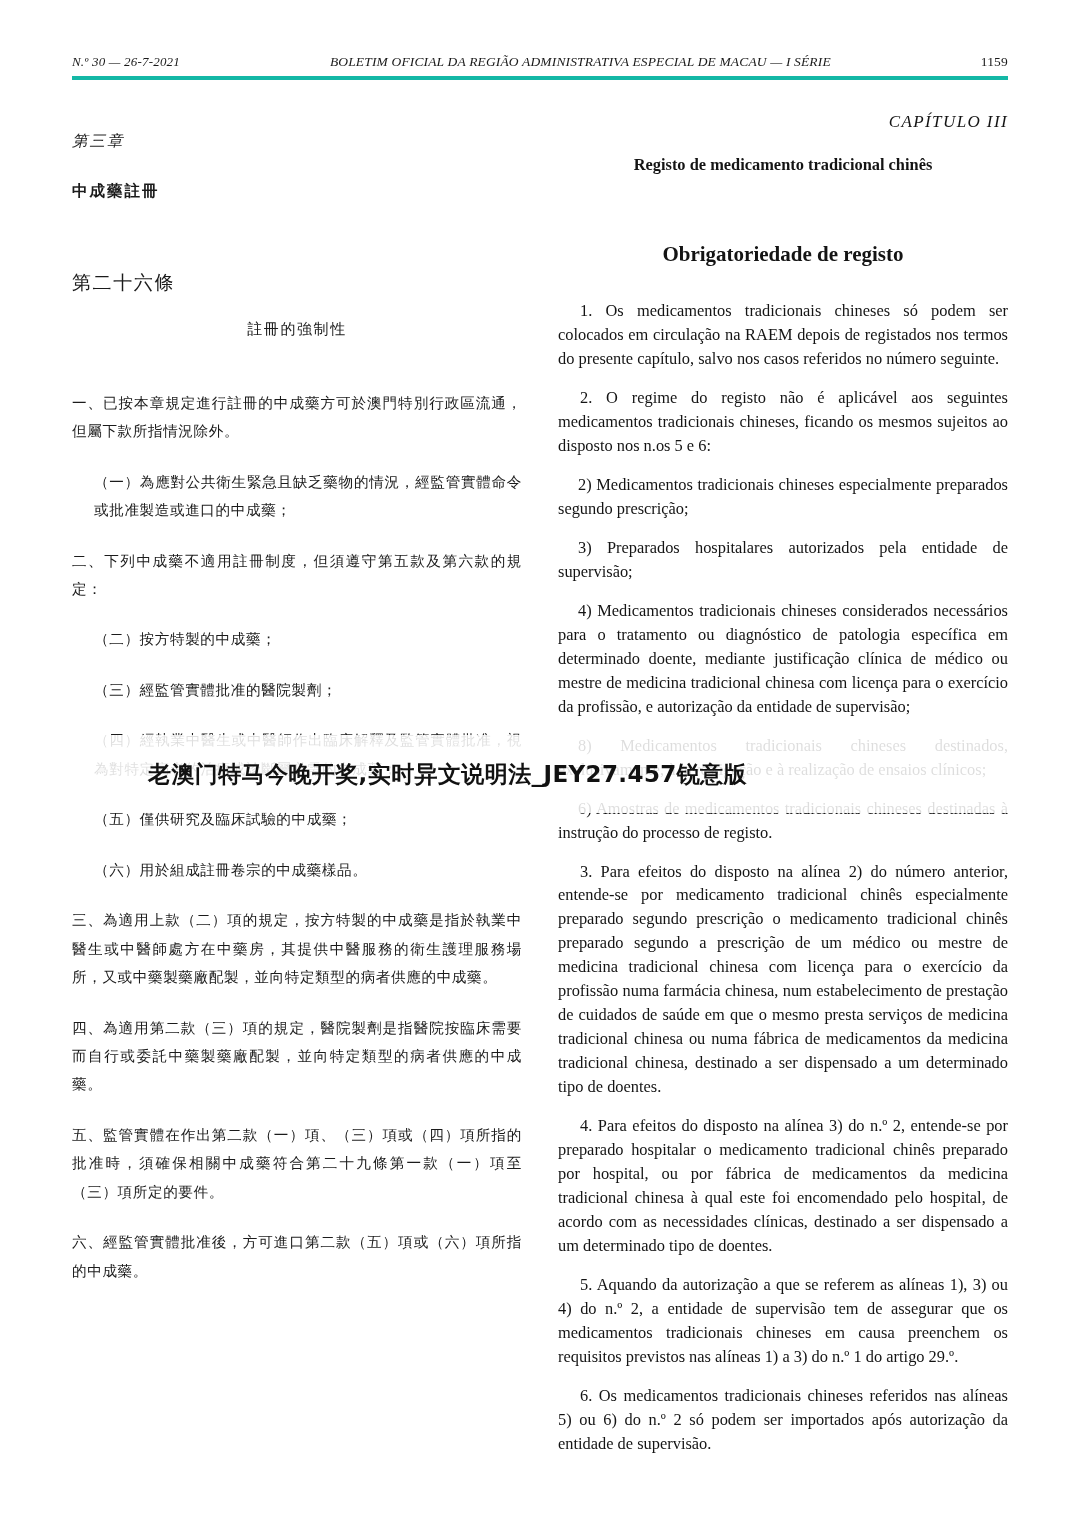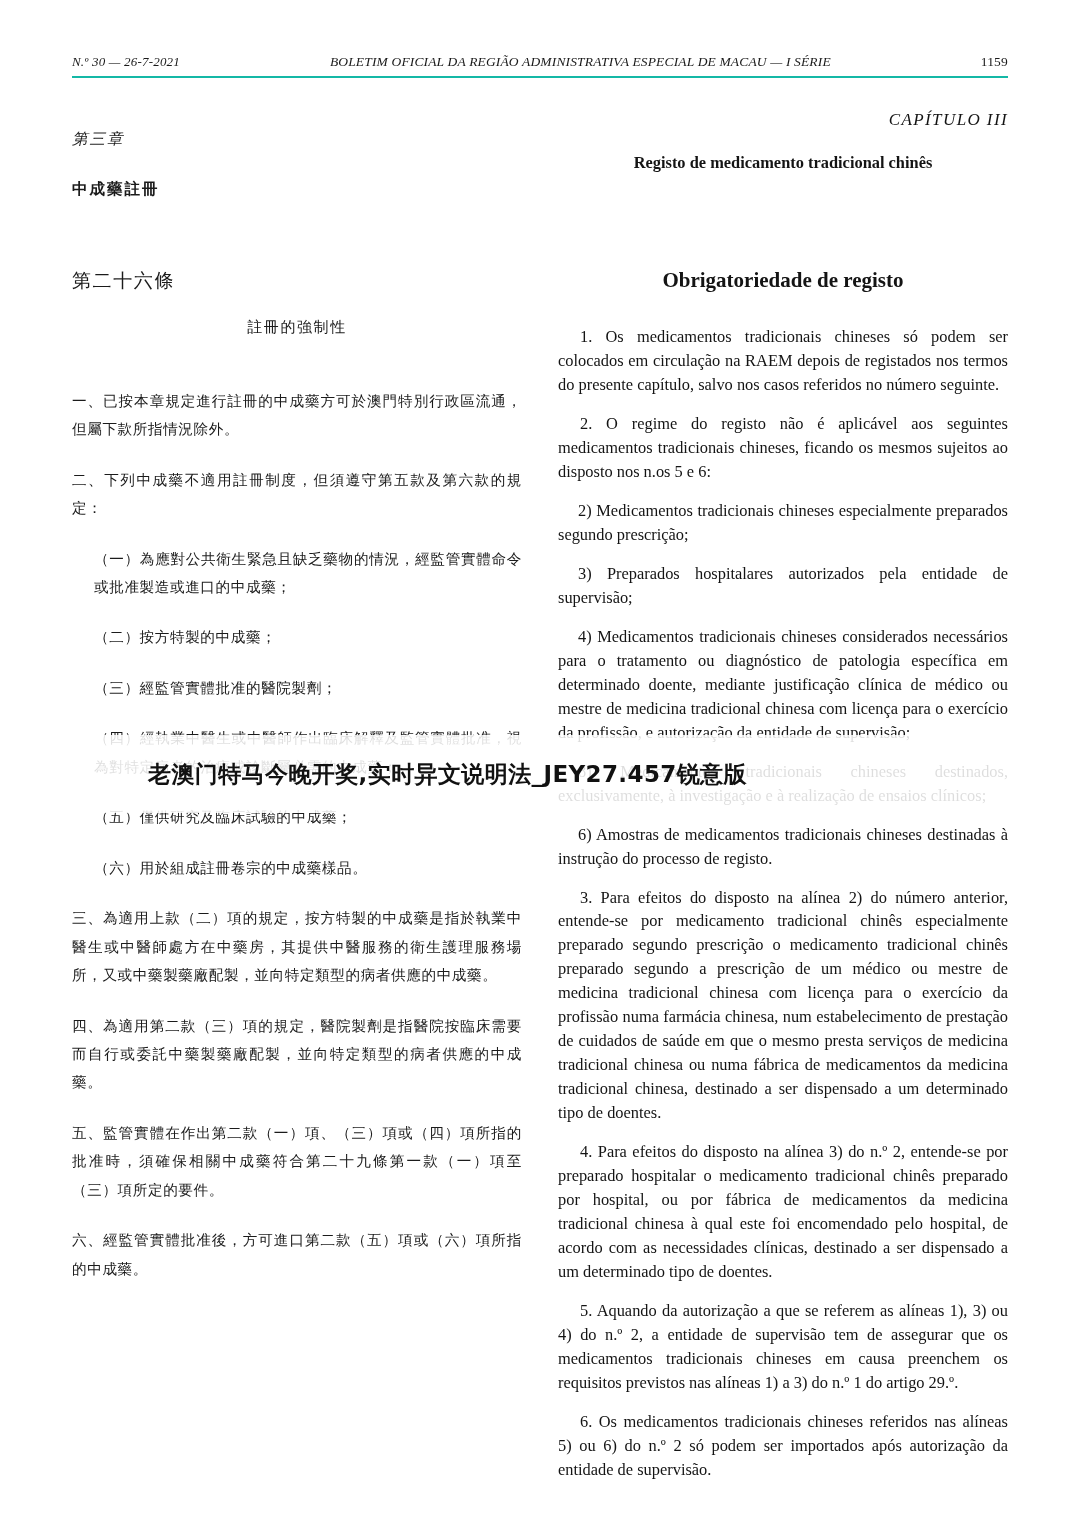--- a/index.html
+++ b/index.html
@@ -23,21 +23,21 @@
     padding: 48px 72px 40px 72px;
   }
 
   
   .running-head {
     display: flex;
     align-items: baseline;
     font-size: 13.5px;
     letter-spacing: 0.2px;
     padding-bottom: 6px;
-    border-bottom: 2px solid #14b8a6;
+    border-bottom: 4px solid #14b8a6;
     margin: 6px 0 0 0;
   }
   .rh-left {
     font-style: italic;
     white-space: nowrap;
     font-size: 13px;
   }
   .rh-center {
     flex: 1;
     text-align: center;
@@ -105,21 +105,21 @@
     text-align: right;
     font-size: 17px;
     letter-spacing: 1.4px;
     margin: 0 0 18px 0;
     font-style: italic;
   }
   .pt-chapter-title {
     text-align: center;
     font-size: 16.4px;
     font-weight: 700;
-    margin: 0 0 90px 0;
+    margin: 0 0 62px 0;
   }
   .pt-article {
     text-align: center;
     font-size: 16.4px;
     margin: 0 0 16px 0;
   }
   .pt-article-title {
     text-align: center;
     font-size: 21px;
     font-weight: 700;
@@ -176,22 +176,22 @@
 
   <div class="columns">
 
     <div class="col col-zh">
       <div class="zh-chapter">第三章</div>
       <div class="zh-chapter-title">中成藥註冊</div>
       <div class="zh-article">第二十六條</div>
       <div class="zh-article-title">註冊的強制性</div>
 
       <p class="zh-p">一、已按本章規定進行註冊的中成藥方可於澳門特別行政區流通，但屬下款所指情況除外。</p>
+      <p class="zh-p sub">（一）為應對公共衛生緊急且缺乏藥物的情況，經監管實體命令或批准製造或進口的中成藥；</p>
       <p class="zh-p">二、下列中成藥不適用註冊制度，但須遵守第五款及第六款的規定：</p>
-      <p class="zh-p sub">（一）為應對公共衛生緊急且缺乏藥物的情況，經監管實體命令或批准製造或進口的中成藥；</p>
       <p class="zh-p sub">（二）按方特製的中成藥；</p>
       <p class="zh-p sub">（三）經監管實體批准的醫院製劑；</p>
       <p class="zh-p sub">（四）經執業中醫生或中醫師作出臨床解釋及監管實體批准，視為對特定病者的治療或診斷屬必需的中成藥；</p>
       <p class="zh-p sub">（五）僅供研究及臨床試驗的中成藥；</p>
       <p class="zh-p sub">（六）用於組成註冊卷宗的中成藥樣品。</p>
       <p class="zh-p">三、為適用上款（二）項的規定，按方特製的中成藥是指於執業中醫生或中醫師處方在中藥房，其提供中醫服務的衛生護理服務場所，又或中藥製藥廠配製，並向特定類型的病者供應的中成藥。</p>
       <p class="zh-p">四、為適用第二款（三）項的規定，醫院製劑是指醫院按臨床需要而自行或委託中藥製藥廠配製，並向特定類型的病者供應的中成藥。</p>
       <p class="zh-p">五、監管實體在作出第二款（一）項、（三）項或（四）項所指的批准時，須確保相關中成藥符合第二十九條第一款（一）項至（三）項所定的要件。</p>
       <p class="zh-p">六、經監管實體批准後，方可進口第二款（五）項或（六）項所指的中成藥。</p>
     </div>

